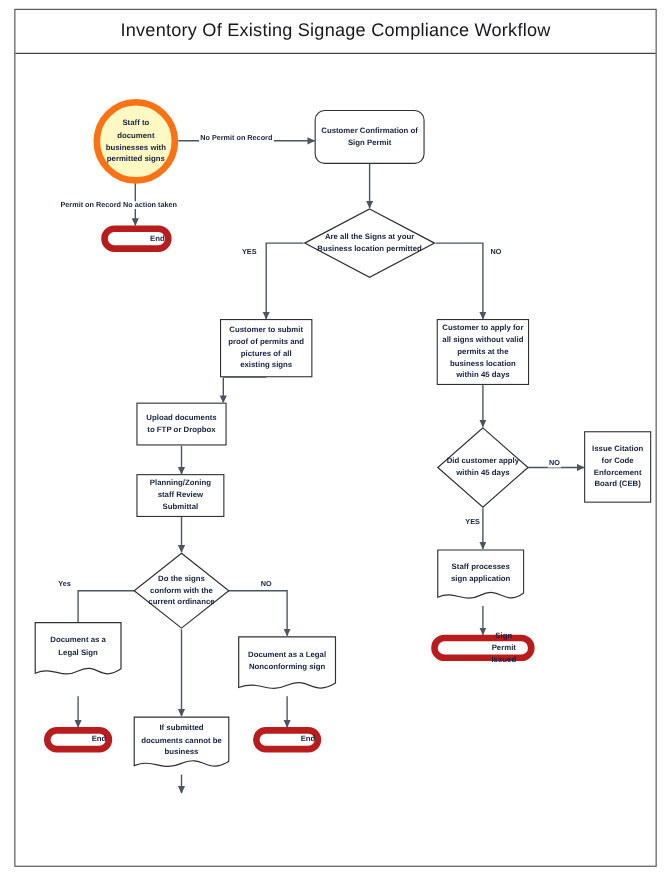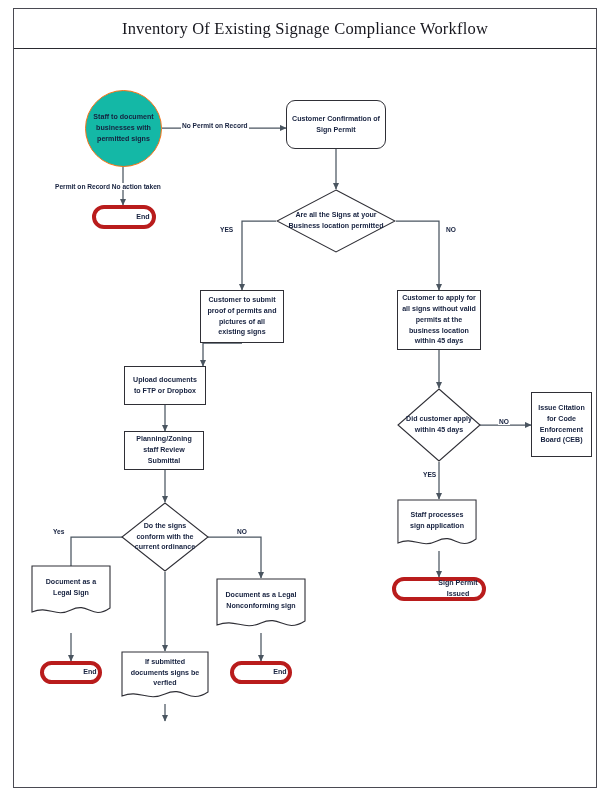--- a/index.html
+++ b/index.html
@@ -22,21 +22,21 @@
   }
   #title-bar {
     position: absolute;
     left: 0; top: 0;
     width: 100%; height: 40px;
     border-bottom: 1px solid #2a2a30;
     box-sizing: border-box;
     display: flex; align-items: center; justify-content: center;
   }
   #title-text {
-    font-family: Liberation Serif, serif;
+    font-family: Liberation Sans, sans-serif;
     font-size: 16.5px;
     color: #17171e;
     letter-spacing: 0.2px;
     white-space: nowrap;
   }
   #footer-bar {
     position: absolute;
     left: 0; bottom: 0;
     width: 100%; height: 44px;
     border-top: 1px solid #2a2a30;
@@ -68,22 +68,22 @@
     display: flex; align-items: center; justify-content: center;
     text-align: center;
     color: #16213f;
     font-size: 7.1px;
     font-weight: bold;
     line-height: 1.55;
     padding: 2px 4px;
   }
   .n-rect   { border: 1px solid #2f2f36; background:#fff; }
   .n-round  { border: 1px solid #2f2f36; background:#fff; border-radius: 9px; }
-  .n-term   { border: 4px solid #b91c1c; background:#fff; border-radius: 999px; padding-left: 42px; }
-  .n-circle { border: 1px solid #f97316; background:#14b8a6; border-radius: 50%; }
+  .n-term   { border: 6px solid #b91c1c; background:#fff; border-radius: 999px; padding-left: 42px; }
+  .n-circle { border: 6px solid #f97316; background:#fef9c3; border-radius: 50%; }
   .n-diamond, .n-doc { border: none; background: transparent; }
   .n-diamond .shape, .n-doc .shape {
     position: absolute; left:0; top:0; width:100%; height:100%;
   }
   .n-diamond .txt, .n-doc .txt {
     position: relative; z-index: 2;
     width: 88%;
   }
   .n-doc .txt { width: 94%; margin-bottom: 9px; }
 
@@ -211,21 +211,21 @@
     </div>
 
     <div class="node n-term" style="left:216px; top:611px; width:62px; height:23px;">
       <span>End</span>
     </div>
 
     <div class="node n-doc" style="left:107px; top:601px; width:88px; height:53px;">
       <svg class="shape" viewBox="0 0 88 53" preserveAspectRatio="none">
         <path d="M1,1 L87,1 L87,41 C67,54 64,34 44,43 C26,51 19,38 1,45 Z" fill="#fff" stroke="#2f2f36" stroke-width="1.1"></path>
       </svg>
-      <span class="txt">If submitted documents signs be verfied</span>
+      <span class="txt">If submitted documents cannot be business</span>
     </div>
 
 
     <div class="node n-rect" style="left:383px; top:240px; width:84px; height:60px;">
       <span>Customer to apply for all signs without valid permits at the business location within 45 days</span>
     </div>
 
     <div class="node n-diamond" style="left:383px; top:338px; width:84px; height:74px;">
       <svg class="shape" viewBox="0 0 84 74" preserveAspectRatio="none">
         <polygon points="42,1 83,37 42,73 1,37" fill="#fff" stroke="#2f2f36" stroke-width="1.1"></polygon>

